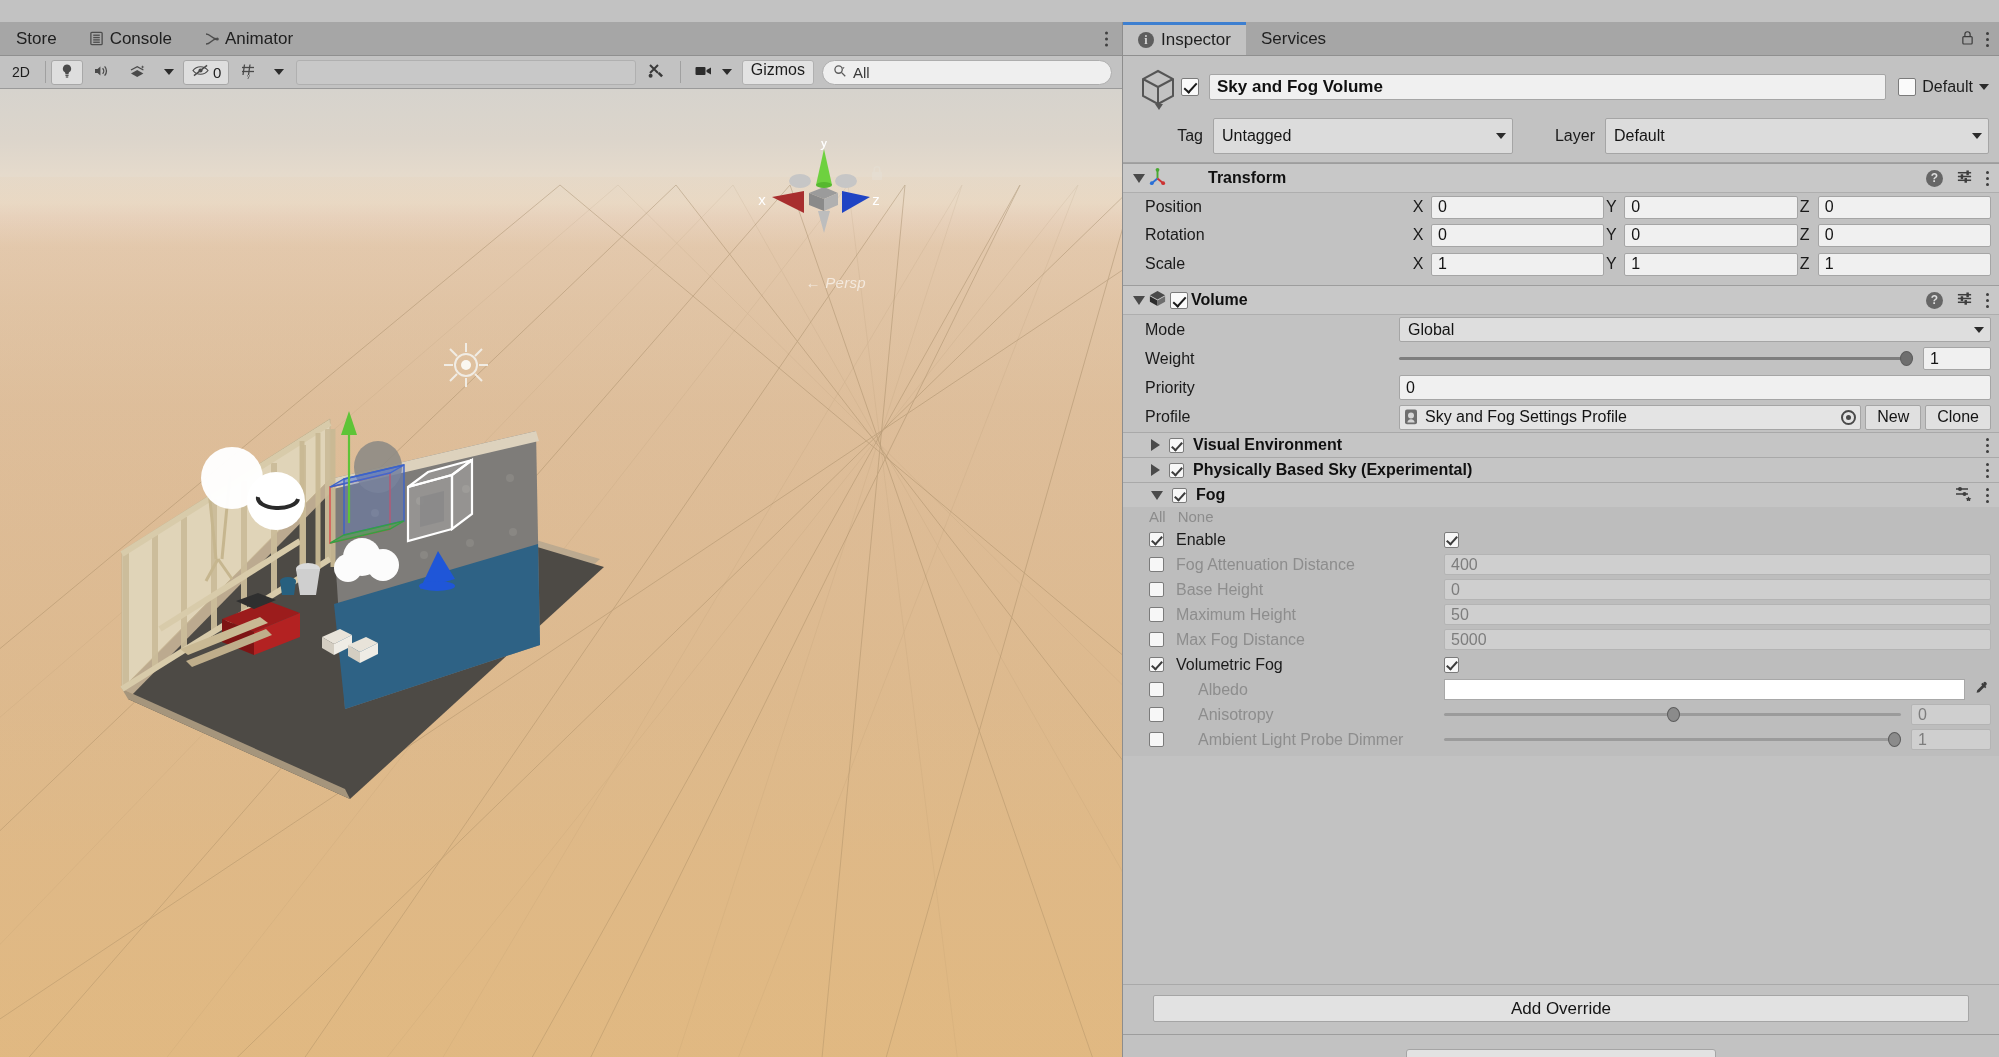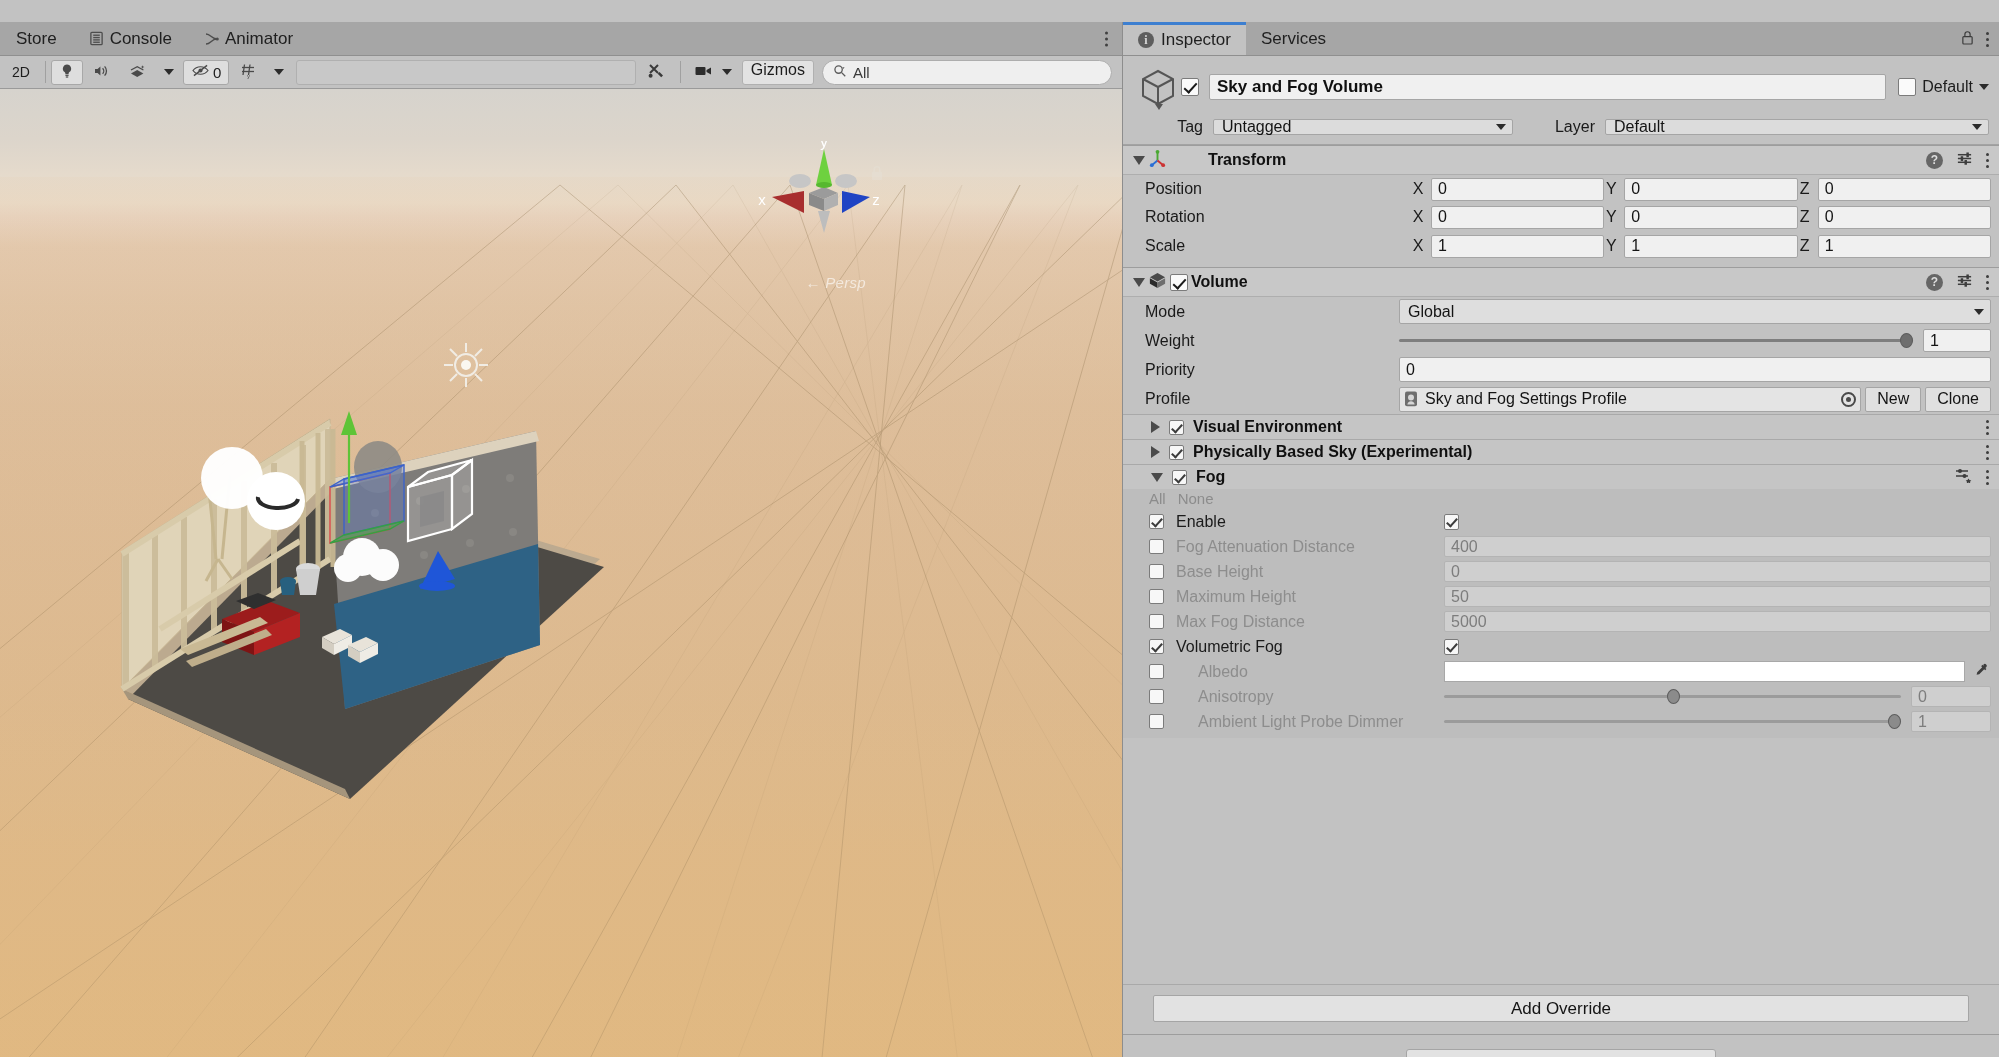--- a/index.html
+++ b/index.html
@@ -162,21 +162,21 @@
     font-size: 17px; font-weight: bold; color: #101010;
   }
   .static-wrap { display: flex; align-items: center; gap: 6px; margin-left: 12px; font-size: 16px; color: #1d1d1d; }
 
   .row-tag {
     display: flex; align-items: center; padding: 2px 10px 8px 12px; gap: 0;
     border-bottom: 1px solid #a3a3a3;
   }
   .lbl { font-size: 16px; color: #1a1a1a; }
   .dropdown {
-    height: 16px; background: #dcdcdc; border: 1px solid #a5a5a5; border-radius: 2px;
+    height: 36px; background: #dcdcdc; border: 1px solid #a5a5a5; border-radius: 2px;
     display: flex; align-items: center; justify-content: space-between;
     padding: 0 6px 0 8px; font-size: 16px; color: #141414; cursor: pointer;
   }
   .dropdown .caret { width: 0; height: 0; border-left: 5px solid transparent; border-right: 5px solid transparent; border-top: 6px solid #2b2b2b; }
 
   
   .comp-header {
     display: flex; align-items: center; gap: 3px;
     height: 30px; padding: 0 10px 0 10px;
     background: #c8c8c8;

